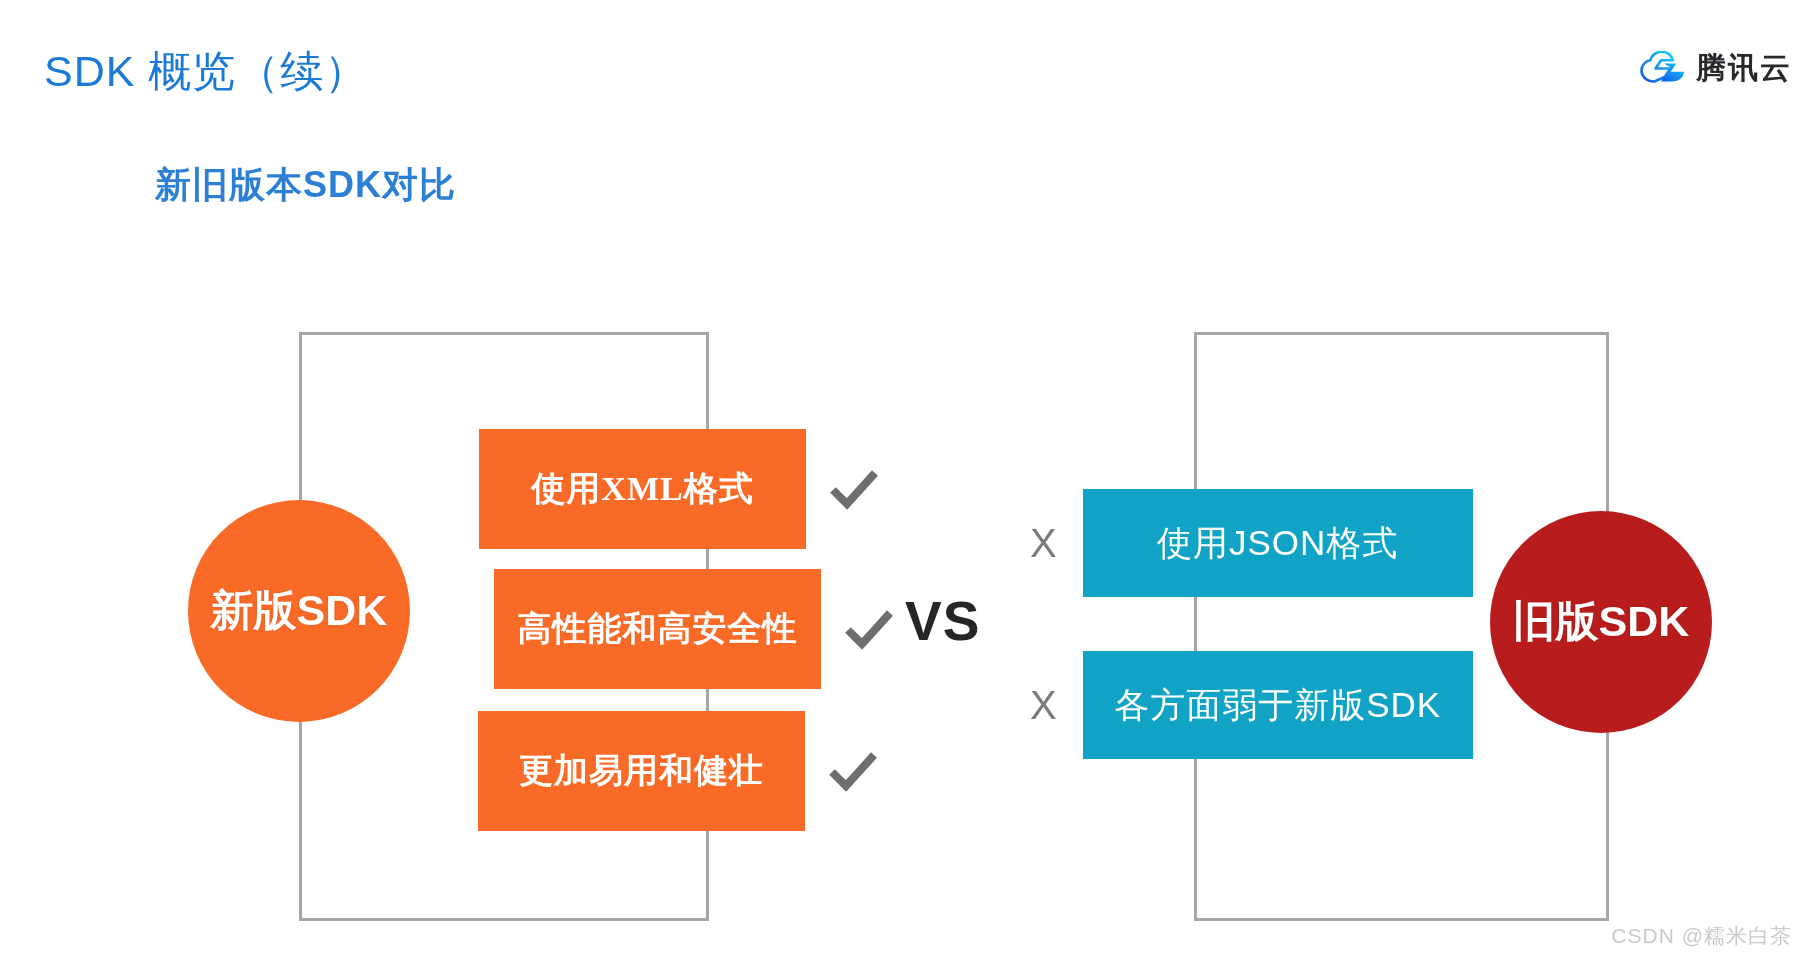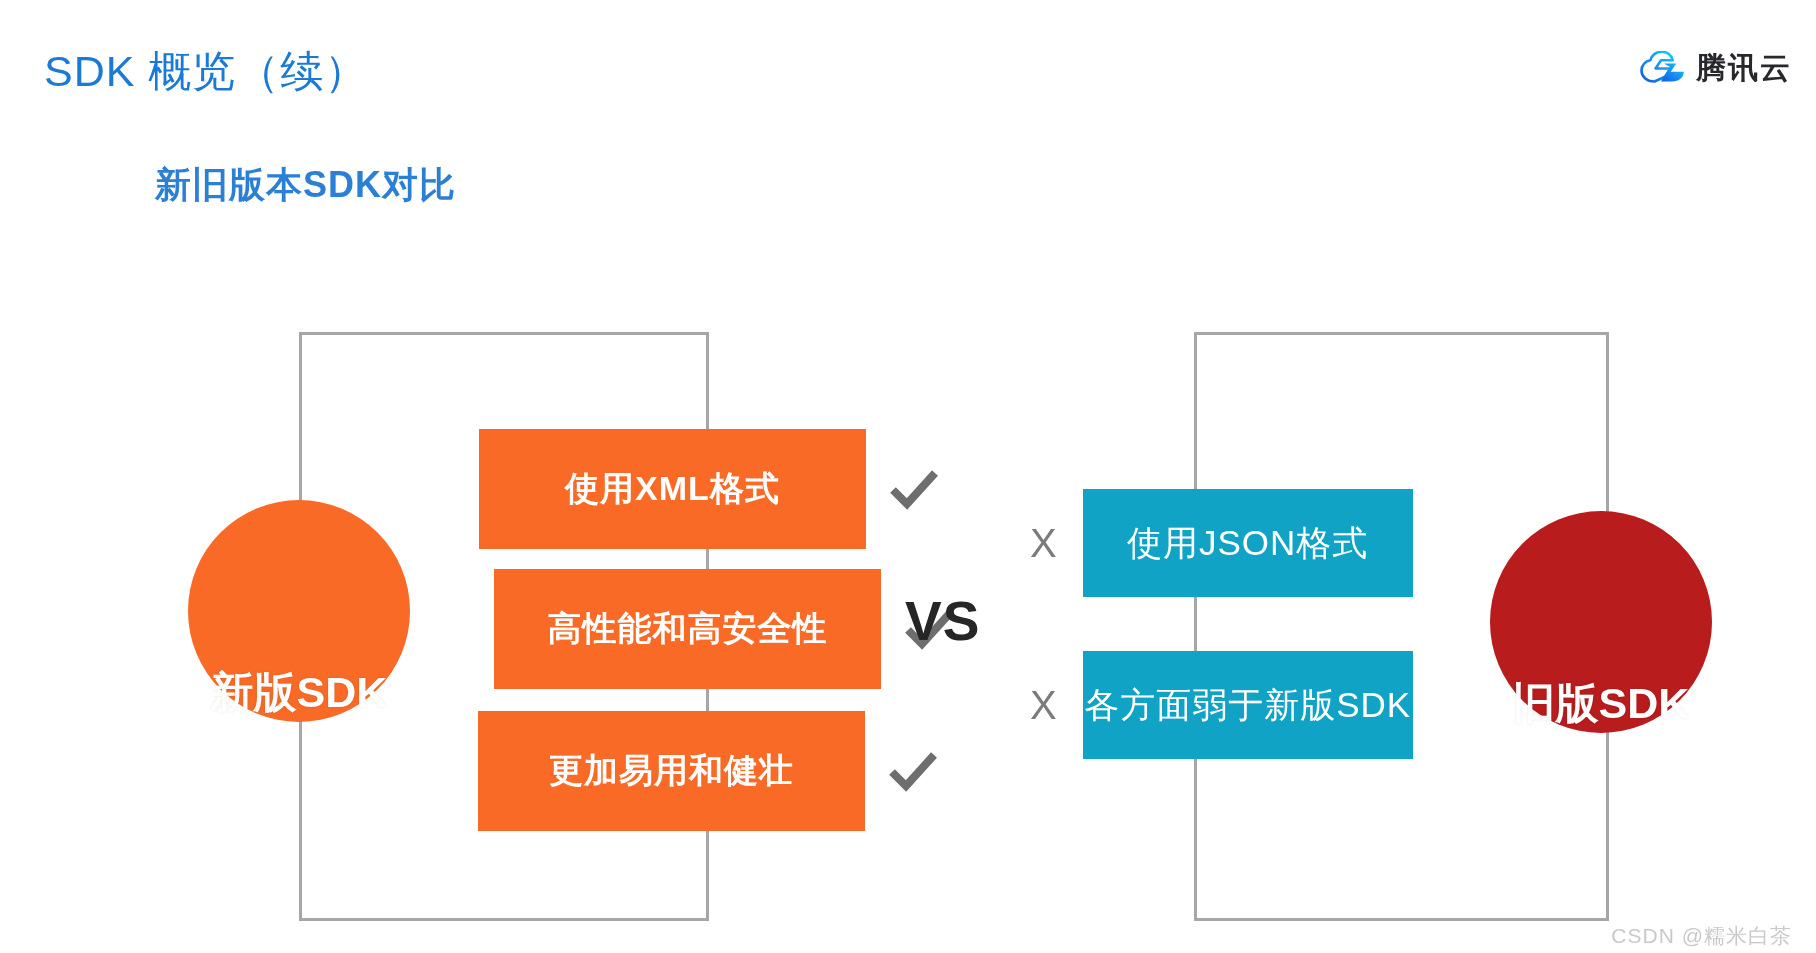--- a/index.html
+++ b/index.html
@@ -86,21 +86,21 @@
     top: 321px;
     width: 409px;
     height: 583px;
   }
 
   
   .version-circle {
     position: absolute;
     border-radius: 50%;
     display: flex;
-    align-items: flex-end;
+    align-items: center;
     justify-content: center;
     color: #ffffff;
     font-weight: 700;
     letter-spacing: 0px;
     text-shadow: 0 0 3px rgba(0,0,0,0.10);
   }
   #circle-new {
     left: 188px;
     top: 489px;
     width: 222px;
@@ -129,26 +129,27 @@
     justify-content: center;
     color: #ffffff;
     font-size: 34px;
     font-weight: 700;
     letter-spacing: 1px;
     white-space: nowrap;
     box-sizing: border-box;
   }
   .feature-box.orange {
     background: #f96a27;
-    width: 387px;
+    width: 327px;
     height: 120px;
+    font-family: Liberation Serif, serif;
   }
   .feature-box.teal {
     background: #11a3c6;
-    width: 330px;
+    width: 390px;
     height: 108px;
     font-weight: 400;
     font-size: 35px;
   }
 
   
   #row-new-0 { left: 479px; top: 418px; }
   #row-new-1 { left: 482px; top: 558px; padding-left: 12px; }
   #row-new-2 { left: 478px; top: 700px; }
 

